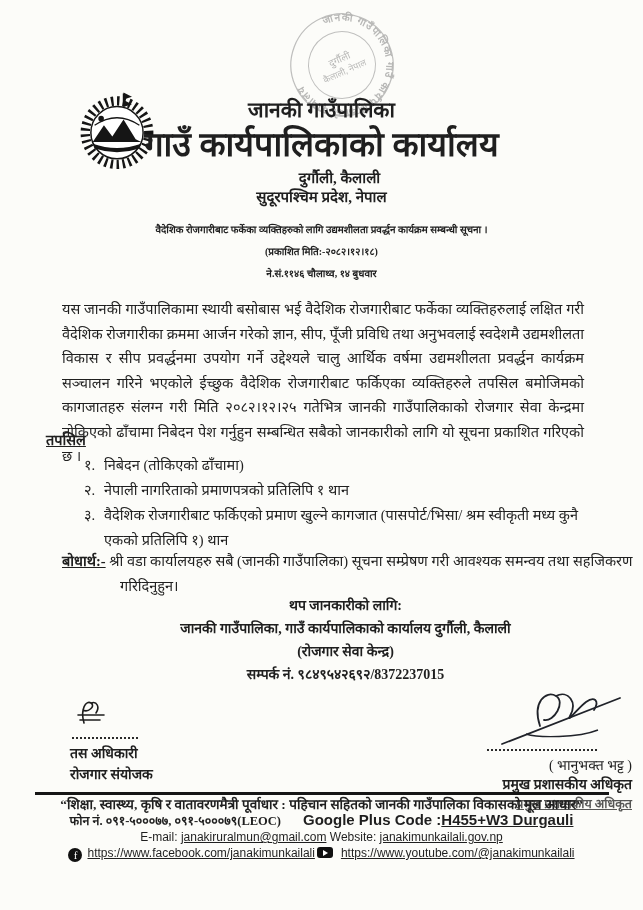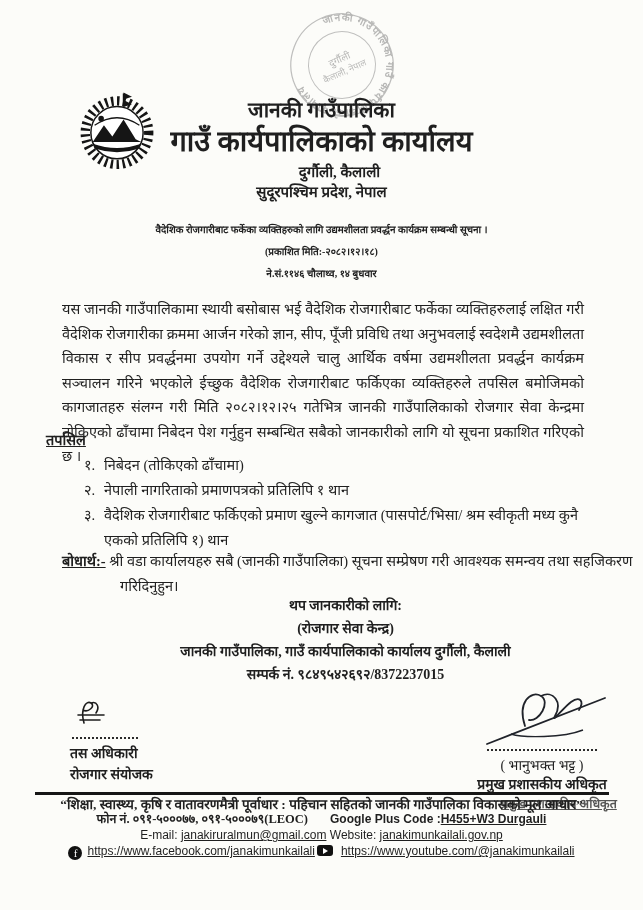--- a/index.html
+++ b/index.html
@@ -7,21 +7,21 @@
     position:relative;width:643px;height:910px;margin:0 auto;
     background:#fcfcf9;color:#1f1f1f;overflow:hidden;
     font-family:"Liberation Serif","DejaVu Serif",serif;
   }
   
   .emblem{position:absolute;left:70px;top:86px;width:94px;height:84px;}
   .seal{position:absolute;left:281px;top:6px;width:122px;height:118px;
         transform:rotate(-24deg);opacity:.55;}
   .header-text{position:absolute;top:98px;left:0;right:0;text-align:center;line-height:1.15;}
   .h-muni{font-size:21px;font-weight:bold;}
-  .h-office{font-size:29px;font-weight:bold;margin-top:3px;}
+  .h-office{font-size:34px;font-weight:bold;margin-top:3px;}
   .h-addr{font-size:15px;font-weight:bold;margin-top:6px;padding-left:36px;}
   .h-prov{font-size:15px;font-weight:bold;margin-top:2px;}
   
   .subject{position:absolute;top:219px;left:40px;right:40px;text-align:center;
            font-weight:bold;font-size:10px;line-height:22px;}
   
   .body-par{position:absolute;top:297px;left:62px;width:522px;text-align:justify;
             font-size:14.5px;line-height:24.5px;}
   .tapasil{position:absolute;top:429px;left:46px;font-size:14.5px;font-weight:bold;
            text-decoration:underline;}
@@ -33,34 +33,34 @@
              line-height:25px;padding-left:58px;text-indent:-58px;}
   .bodhartha .lead{font-weight:bold;text-decoration:underline;}
   
   .contact{position:absolute;top:594px;left:0;right:0;text-align:center;
            font-size:14px;line-height:23px;font-weight:bold;}
   .contact div{margin-bottom:0;padding-left:48px;}
   
   .sign-left{position:absolute;left:70px;top:697px;width:140px;font-size:14px;
              font-weight:bold;line-height:21px;}
   .sign-left .dots{width:66px;border-bottom:2px dotted #2a2a2a;height:2px;margin:2px 0 4px 2px;}
-  .sign-right{position:absolute;left:452px;top:688px;width:180px;text-align:center;
+  .sign-right{position:absolute;left:452px;top:688px;width:180px;text-align:right;
               font-size:14px;line-height:19px;}
   .sign-right .dots{width:110px;border-bottom:2px dotted #2a2a2a;height:2px;margin:-8px auto 5px auto;}
   .sr-title{font-weight:bold;}
   .sr-stamp-name{font-weight:bold;margin-left:28px;margin-top:1px;}
   .sr-stamp-title{font-size:12.5px;font-weight:bold;text-decoration:underline;
                   opacity:.75;margin-left:34px;margin-top:1px;}
   .scribble{display:block;}
   
   .sep{position:absolute;top:792px;left:35px;right:34px;border-top:3px solid #161616;}
   .footer{position:absolute;top:797px;left:0;right:0;text-align:center;}
   .f-slogan{font-size:13.5px;font-weight:bold;line-height:15px;}
   .f-row2{font-size:12.5px;line-height:15px;font-weight:bold;}
-  .f-row2 .latin{font-family:"Liberation Sans","DejaVu Sans",sans-serif;font-size:12px;}
+  .f-row2 .latin{font-family:"Liberation Sans","DejaVu Sans",sans-serif;font-size:15px;}
   .f-row3,.f-row4{font-family:"Liberation Sans","DejaVu Sans",sans-serif;
                   font-size:12px;font-weight:normal;line-height:16px;}
   .u{text-decoration:underline;}
   .fb-icon{display:inline-block;width:14px;height:14px;border-radius:50%;background:#111;
            color:#fff;font-family:"Liberation Serif",serif;font-size:11px;line-height:14px;
            text-align:center;vertical-align:-2px;margin-right:5px;}
   .yt-icon{display:inline-block;width:16px;height:11px;border-radius:3px;background:#111;
            position:relative;vertical-align:-1px;margin:0 8px 0 2px;}
   .yt-icon::after{content:"";position:absolute;left:6px;top:2.5px;border-left:5px solid #fff;
            border-top:3px solid transparent;border-bottom:3px solid transparent;}
@@ -131,22 +131,22 @@
       <span class="list-text">वैदेशिक रोजगारीबाट फर्किएको प्रमाण खुल्ने कागजात (पासपोर्ट/भिसा/ श्रम स्वीकृती मध्य कुनै एकको प्रतिलिपि १) थान</span>
     </div>
   </div>
 
   <div class="bodhartha">
     <span class="lead">बोधार्थ:-</span><span> श्री वडा कार्यालयहरु  सबै (जानकी गाउँपालिका) सूचना सम्प्रेषण गरी आवश्यक समन्वय तथा सहजिकरण गरिदिनुहुन।</span>
   </div>
 
   <div class="contact">
     <div>थप जानकारीको लागि:</div>
+    <div>जानकी गाउँपालिका, गाउँ कार्यपालिकाको कार्यालय दुर्गौली, कैलाली</div>
     <div>(रोजगार सेवा केन्द्र)</div>
-    <div>जानकी गाउँपालिका, गाउँ कार्यपालिकाको कार्यालय दुर्गौली, कैलाली</div>
     <div>सम्पर्क नं. ९८४९५४२६९२/8372237015</div>
   </div>
 
   <div class="sign-left">
     <span class="scribble">
       <svg width="44" height="30" viewBox="0 0 44 30">
         <path d="M14,26 C10,12 16,3 21,6 C26,9 18,16 13,13 M21,6 C27,4 30,10 26,16 M8,18 h26 M10,23 h20" fill="none" stroke="#1d1d1d" stroke-width="1.6" stroke-linecap="round"></path>
       </svg>
     </span>
     <div class="dots"></div>

